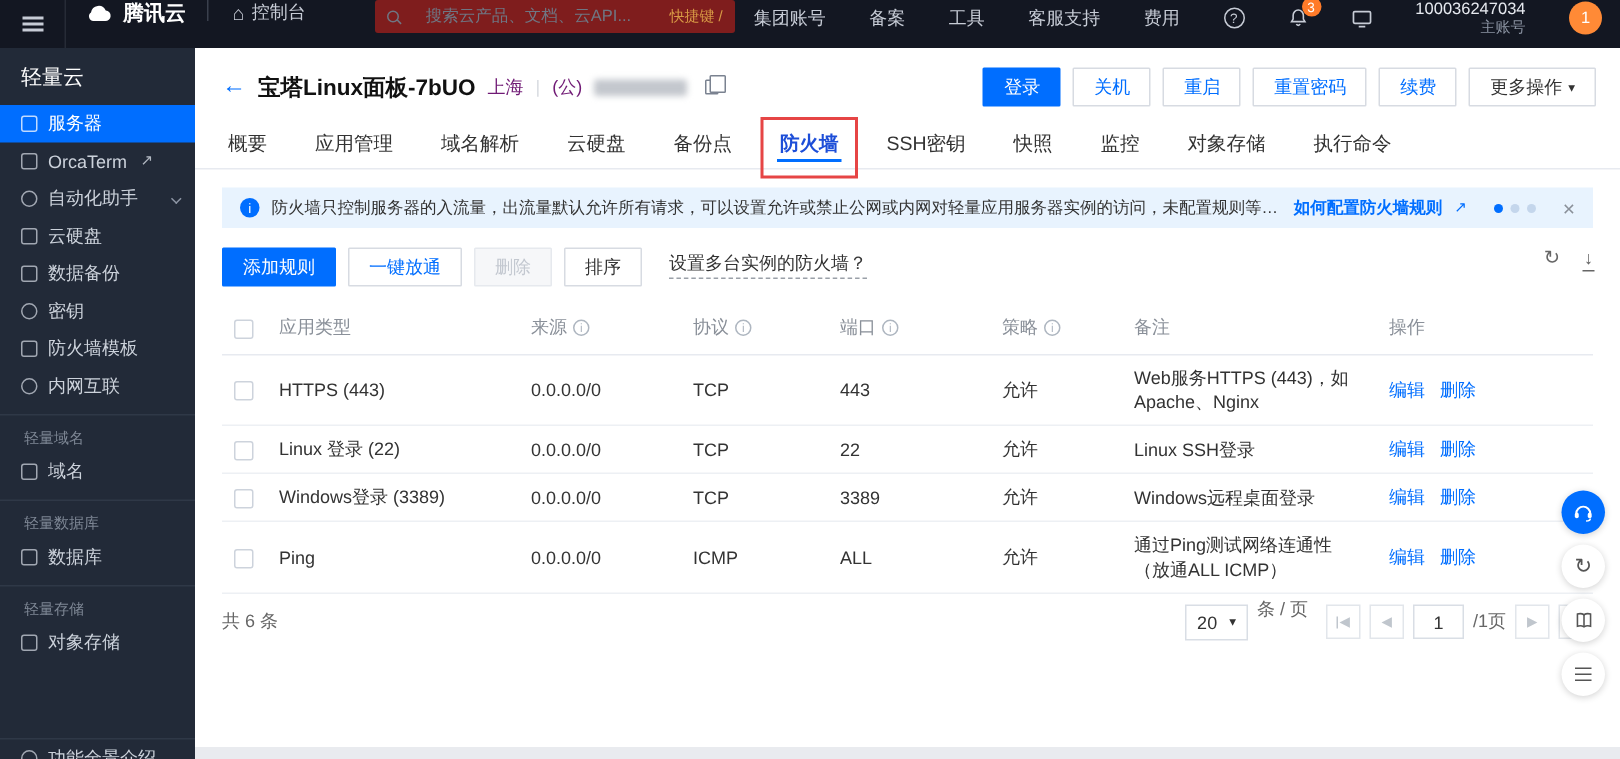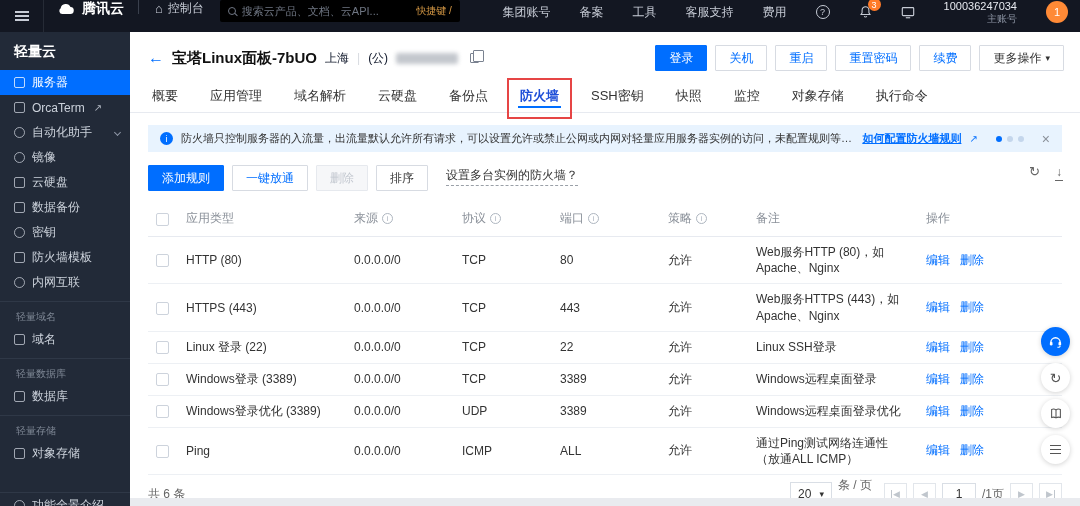--- a/index.html
+++ b/index.html
@@ -8,76 +8,76 @@
 a{text-decoration:none}
 
 .topbar{height:32px;background:#131722;display:flex;align-items:flex-start;color:#c7ccd6;position:relative;z-index:20}
 .tb-burger{width:44px;height:100%;display:flex;align-items:center;justify-content:center;cursor:pointer;border-right:1px solid #262b36}
 .burger{width:14px;height:10px;border-top:2px solid #c7ccd6;border-bottom:2px solid #c7ccd6;position:relative}
 .burger::after{content:"";position:absolute;left:0;right:0;top:2px;height:2px;background:#c7ccd6}
 .tb-brand{display:flex;align-items:center;gap:6px;padding:0 14px 0 12px;color:#fff;font-size:14px;font-weight:bold;cursor:pointer}
 .tb-sep{width:1px;height:14px;background:#3a404d}
 .tb-console{display:flex;align-items:center;gap:5px;padding:0 16px;cursor:pointer}
 .home-glyph{font-size:13px;line-height:1}
-.tb-search{width:240px;height:22px;background:#000000;border-radius:2px;display:flex;align-items:center;padding:0 8px;gap:6px}
+.tb-search{margin-left:30px;width:240px;height:22px;background:#7f1d1d;border-radius:2px;display:flex;align-items:center;padding:0 8px;gap:18px}
 .tb-search input{flex:1;background:transparent;border:none;outline:none;color:#aab1bd;font-size:11px;min-width:0}
 .tb-search input::placeholder{color:#6f7683}
 .shortcut{color:#d89a45;font-size:10px;white-space:nowrap}
 .mag{width:8px;height:8px;border:1px solid #6f7683;border-radius:50%;position:relative;flex:none}
 .mag::after{content:"";position:absolute;width:4px;height:1px;background:#6f7683;right:-3px;bottom:-1px;transform:rotate(45deg)}
 .tb-right{margin-left:auto;display:flex;align-items:center;gap:29px;padding-right:12px}
 .tb-item{cursor:pointer;white-space:nowrap}
 .circle-q{width:14px;height:14px;border:1px solid #c7ccd6;border-radius:50%;display:flex;align-items:center;justify-content:center;font-size:9px;cursor:pointer;font-style:normal}
 .bell-wrap{position:relative;cursor:pointer;display:flex}
 .badge{position:absolute;top:-7px;right:-9px;background:#ff7b29;color:#fff;font-size:9px;min-width:13px;height:13px;border-radius:7px;display:flex;align-items:center;justify-content:center;padding:0 3px}
 .account{text-align:right;line-height:1.15;font-size:10px;cursor:pointer}
 .account .id{color:#e6e9ef;font-size:11px}
 .account .role{color:#8b93a2}
 .avatar{width:22px;height:22px;border-radius:50%;background:#ff8a36;color:#fff;display:flex;align-items:center;justify-content:center;font-size:11px;cursor:pointer}
 
 .layout{display:flex;height:474px}
 .sidebar{width:130px;background:#222a38;color:#ccd2db;flex:none;position:relative;overflow:hidden}
-.side-title{height:38px;line-height:38px;padding-left:14px;color:#fff;font-size:14px;font-weight:bold}
+.side-title{height:38px;line-height:38px;padding-left:14px;color:#fff;font-size:14px;font-weight:normal}
 .side-item{height:25px;display:flex;align-items:center;gap:7px;padding:0 10px 0 14px;cursor:pointer;color:#ccd2db}
 .side-item.active{background:#006eff;color:#fff}
 .mini-icon{width:11px;height:11px;border:1px solid currentColor;border-radius:2px;opacity:.75;flex:none}
 .mini-icon.round{border-radius:50%}
 .ext{margin-left:2px;font-size:10px;opacity:.85}
 .chev{margin-left:auto;width:5px;height:5px;border-right:1px solid #8e96a5;border-bottom:1px solid #8e96a5;transform:rotate(45deg)}
 .side-group{margin-top:6px;border-top:1px solid #2f3847;padding-top:3px}
 .side-group-title{padding:5px 0 3px 16px;color:#7e8795;font-size:10px}
 .side-promo{position:absolute;left:0;right:0;bottom:-12px;height:26px;display:flex;align-items:center;gap:7px;padding-left:14px;border-top:1px solid #2f3847;background:#222a38;cursor:pointer}
 
 .main{flex:1;position:relative;background:#e9ebef;min-width:0}
 .panel{background:#fff;height:466px;overflow:hidden}
 .page-header{display:flex;align-items:center;padding:13px 16px 0 18px;gap:8px}
 .back{color:#006eff;font-size:16px;cursor:pointer;line-height:1}
 .pg-title{font-size:15px;font-weight:bold;color:#111;white-space:nowrap}
-.meta{color:#0f172a}
+.meta{color:#701a75}
 .meta-sep{color:#d8dbe0}
 .blur-blob{width:62px;height:11px;background:#c3c7cd;border-radius:2px;filter:blur(2px)}
 .copy-ic{position:relative;width:9px;height:10px;border:1px solid #7a8290;border-radius:1px;cursor:pointer;margin-left:4px}
 .copy-ic::after{content:"";position:absolute;left:2px;top:-4px;width:9px;height:10px;border:1px solid #7a8290;border-radius:1px;background:#fff}
 .hdr-actions{margin-left:auto;display:flex;gap:8px}
 .btn{height:26px;padding:0 13px;display:flex;align-items:center;gap:4px;cursor:pointer;border:1px solid #d7dbe2;background:#fff;color:#006eff;border-radius:1px;white-space:nowrap}
 .btn.primary{background:#006eff;border-color:#006eff;color:#fff}
 .btn.disabled{color:#c3c8d0;background:#f6f7f9;border-color:#e6e9ee;cursor:not-allowed}
 .btn.plain{color:#333}
 .car{font-size:9px;line-height:1}
 
 .tabs{display:flex;gap:28px;padding:0 20px;margin-top:12px;border-bottom:1px solid #e7eaf0;height:30px;align-items:flex-start}
 .tab{font-size:13px;color:#333;cursor:pointer;position:relative;padding:2px 2px 0;line-height:22px;white-space:nowrap}
 .tab.active{font-weight:bold;color:#1d4ed8}
 .tab.active::after{content:"";position:absolute;left:0;right:0;bottom:-1px;height:2px;background:#006eff}
 .red-box{position:absolute;left:-11px;right:-11px;top:-5px;bottom:-12px;border:2px solid #e64545;pointer-events:none;z-index:5}
 
 .banner{margin:12px 18px 0;background:#e8f3fe;display:flex;align-items:center;gap:8px;padding:6px 12px;font-size:11px;color:#333}
 .info-ic{width:13px;height:13px;border-radius:50%;background:#006eff;color:#fff;font-size:9px;display:flex;align-items:center;justify-content:center;font-style:normal;flex:none}
 .banner-text{white-space:nowrap;overflow:hidden;text-overflow:ellipsis}
-.banner-link{color:#006eff;font-weight:bold;cursor:pointer;white-space:nowrap;text-decoration:underline}
+.banner-link{color:#006eff;font-weight:bold;cursor:pointer;white-space:nowrap;}
 .ext-blue{color:#006eff;font-size:10px}
 .dots{display:flex;gap:5px;margin-left:auto;align-items:center;padding-left:10px;flex:none}
 .dot{width:6px;height:6px;border-radius:50%;background:#c4d6ec;cursor:pointer}
 .dot.on{background:#006eff}
 .banner-close{color:#8a9099;font-size:14px;cursor:pointer;margin-left:10px;line-height:1;flex:none}
 
 .toolbar{margin:13px 18px 0;display:flex;align-items:flex-start;gap:8px}
 .multi-q{margin-left:10px;color:#333;border-bottom:1px dashed #9aa0a8;cursor:pointer;line-height:1.7}
 .tool-icons{margin-left:auto;display:flex;gap:16px;color:#666;align-items:center}
 .ticon{cursor:pointer;font-size:13px;line-height:1}
@@ -167,24 +167,20 @@
     </div>
     <div class="side-item">
       <span class="mini-icon"></span>
       <span>OrcaTerm</span>
       <span class="ext">↗</span>
     </div>
     <div class="side-item">
       <span class="mini-icon round"></span>
       <span>自动化助手</span>
       <span class="chev"></span>
-    </div>
-    <div class="side-item">
-      <span class="mini-icon round"></span>
-      <span>镜像</span>
     </div>
     <div class="side-item">
       <span class="mini-icon"></span>
       <span>云硬盘</span>
     </div>
     <div class="side-item">
       <span class="mini-icon"></span>
       <span>数据备份</span>
     </div>
     <div class="side-item">
@@ -310,30 +306,20 @@
             <th><span>应用类型</span></th>
             <th><span>来源</span><i class="hinfo">i</i></th>
             <th><span>协议</span><i class="hinfo">i</i></th>
             <th><span>端口</span><i class="hinfo">i</i></th>
             <th><span>策略</span><i class="hinfo">i</i></th>
             <th>备注</th>
             <th>操作</th>
           </tr>
         </thead>
         <tbody>
-          <tr>
-            <td><span class="checkbox"></span></td>
-            <td>HTTP (80)</td>
-            <td>0.0.0.0/0</td>
-            <td>TCP</td>
-            <td>80</td>
-            <td class="policy-cell">允许</td>
-            <td class="note-cell">Web服务HTTP (80)，如 Apache、Nginx</td>
-            <td class="act"><a>编辑</a><a>删除</a></td>
-          </tr>
           <tr>
             <td><span class="checkbox"></span></td>
             <td>HTTPS (443)</td>
             <td>0.0.0.0/0</td>
             <td>TCP</td>
             <td>443</td>
             <td class="policy-cell">允许</td>
             <td class="note-cell">Web服务HTTPS (443)，如 Apache、Nginx</td>
             <td class="act"><a>编辑</a><a>删除</a></td>
           </tr>
@@ -352,30 +338,20 @@
             <td>Windows登录 (3389)</td>
             <td>0.0.0.0/0</td>
             <td>TCP</td>
             <td>3389</td>
             <td class="policy-cell">允许</td>
             <td class="note-cell">Windows远程桌面登录</td>
             <td class="act"><a>编辑</a><a>删除</a></td>
           </tr>
           <tr>
             <td><span class="checkbox"></span></td>
-            <td>Windows登录优化 (3389)</td>
-            <td>0.0.0.0/0</td>
-            <td>UDP</td>
-            <td>3389</td>
-            <td class="policy-cell">允许</td>
-            <td class="note-cell">Windows远程桌面登录优化</td>
-            <td class="act"><a>编辑</a><a>删除</a></td>
-          </tr>
-          <tr>
-            <td><span class="checkbox"></span></td>
             <td>Ping</td>
             <td>0.0.0.0/0</td>
             <td>ICMP</td>
             <td>ALL</td>
             <td class="policy-cell">允许</td>
             <td class="note-cell">通过Ping测试网络连通性（放通ALL ICMP）</td>
             <td class="act"><a>编辑</a><a>删除</a></td>
           </tr>
         </tbody>
       </table>

